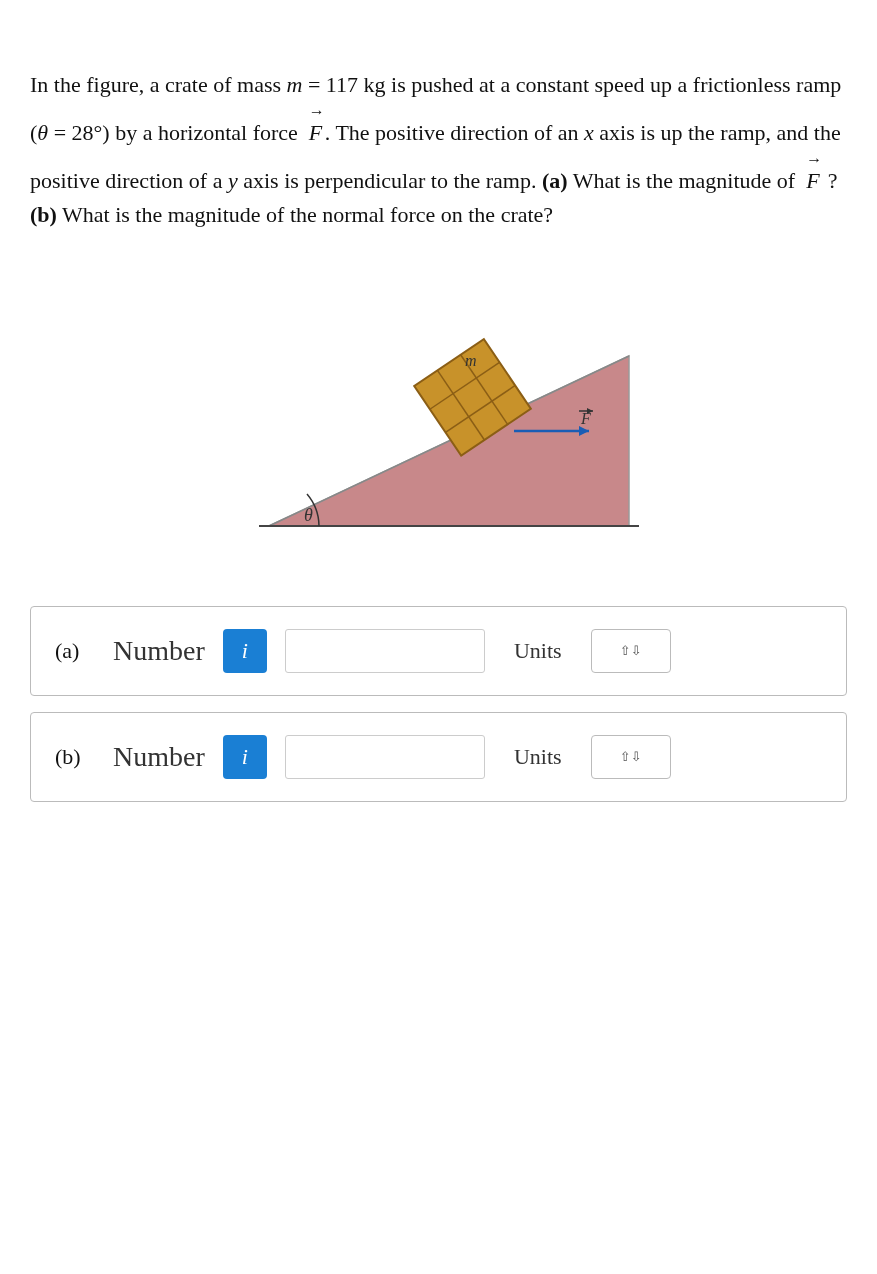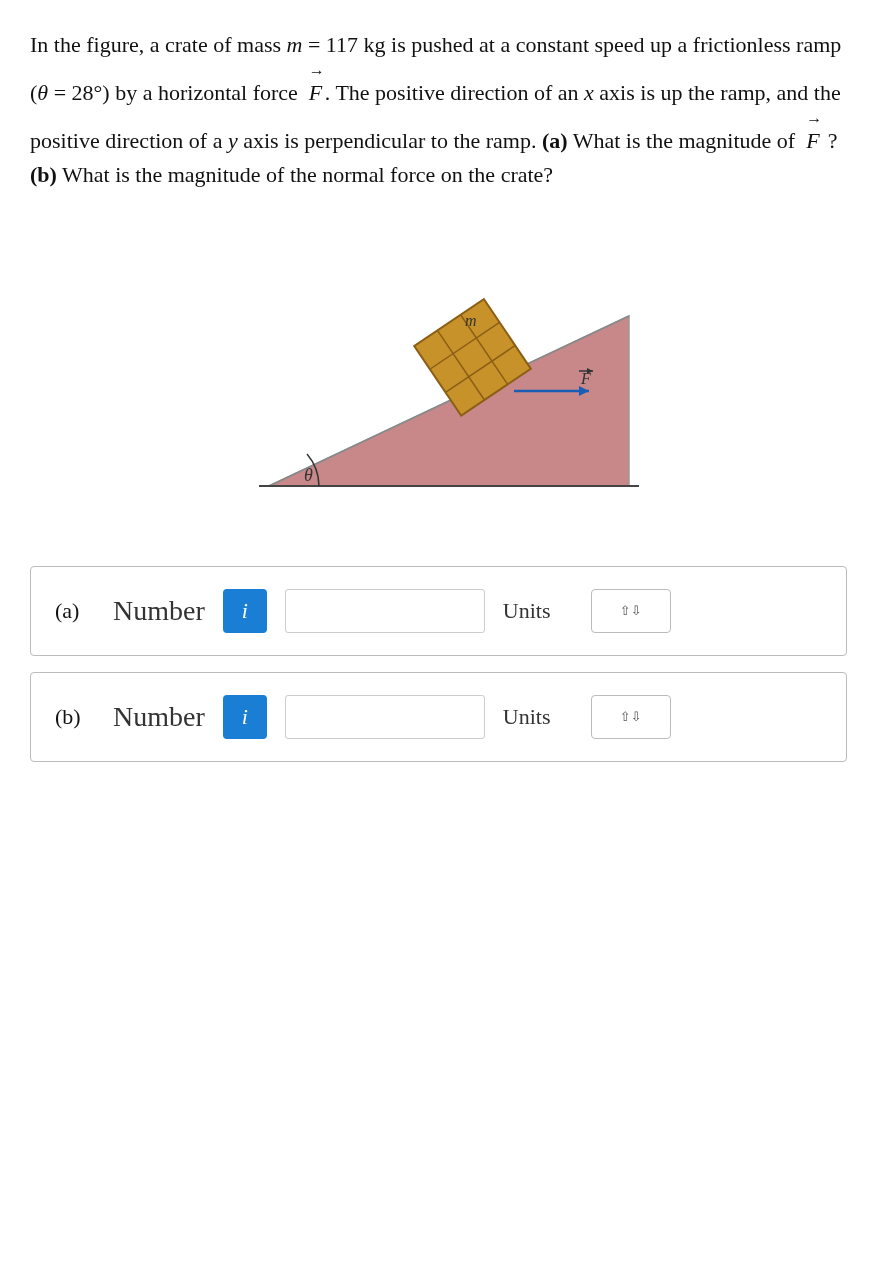--- a/index.html
+++ b/index.html
@@ -9,20 +9,21 @@
       font-size: 22px;
       color: #111;
       width: 877px;
       min-height: 1274px;
       padding: 28px 30px 30px 30px;
     }
 
     .problem-text {
       line-height: 1.55;
       margin-bottom: 24px;
+      margin-top: 40px;
     }
 
     .problem-text .bold { font-weight: bold; }
 
     .vector-label {
       display: inline-block;
       position: relative;
       font-style: italic;
     }
     .vector-arrow {
@@ -88,21 +89,21 @@
       height: 44px;
       width: 200px;
       font-size: 18px;
       padding: 0 8px;
     }
 
     .units-label {
       font-size: 22px;
       color: #333;
       min-width: 70px;
-      text-align: left;
+      text-align: center;
     }
 
     .select-box {
       border: 1.5px solid #bbb;
       border-radius: 4px;
       height: 44px;
       width: 80px;
       display: flex;
       align-items: center;
       justify-content: center;

